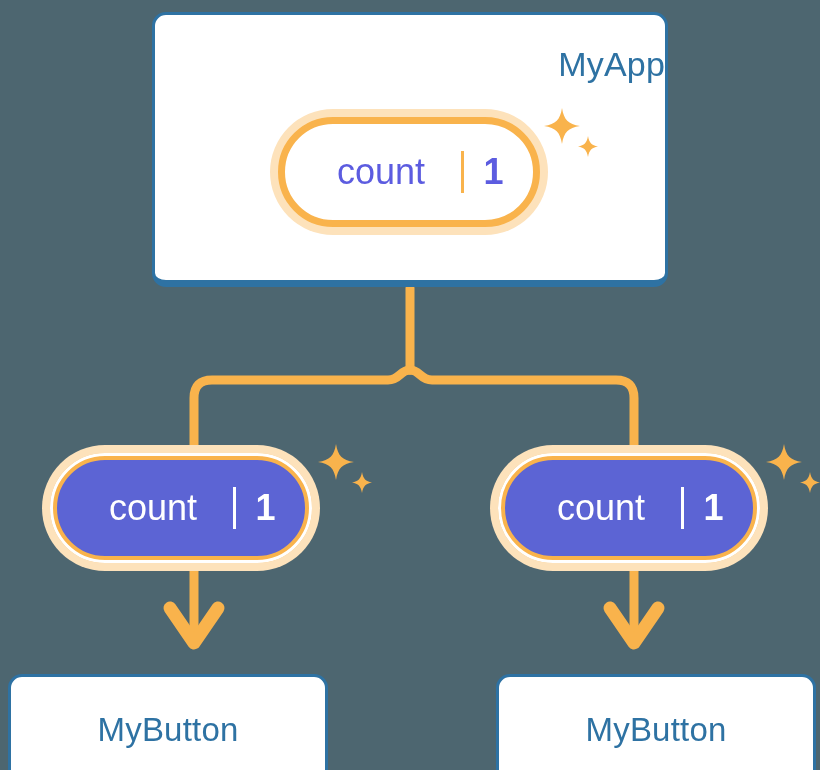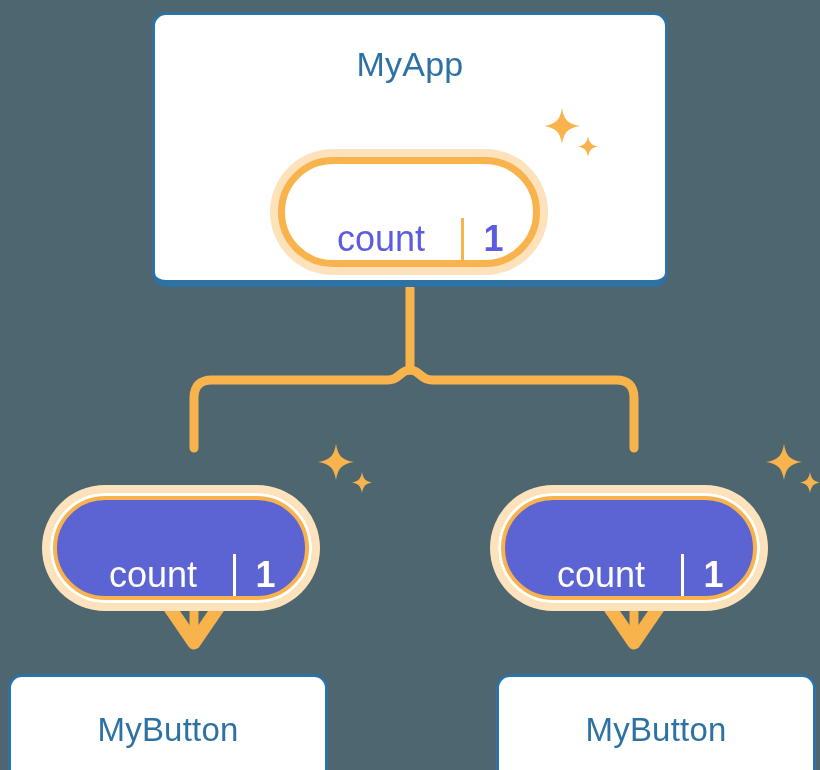--- a/index.html
+++ b/index.html
@@ -50,20 +50,21 @@
 
   
   #root-card {
     left: 152px;
     top: 12px;
     width: 516px;
     height: 275px;
   }
   #root-card .card-title {
     margin-top: 30px;
+    text-align: right;
   }
 
   
   .leaf-card {
     width: 320px;
     height: 115px;
     top: 650px;
     display: flex;
     align-items: center;
     justify-content: center;
@@ -71,26 +72,25 @@
   }
   #leaf-card-left  { left: 8px;   }
   #leaf-card-right { left: 496px; }
   .leaf-card .card-title { font-size: 33px; margin: 0; }
 
   
   .pill {
     position: absolute;
     box-sizing: border-box;
     display: flex;
-    align-items: flex-end;
+    align-items: center;
     border-radius: 999px;
     
     border: 7px solid #f9b34c;
     box-shadow: 0 0 0 8px #fde2bb;
-    margin-top: 40px;
   }
   .pill .seg {
     display: flex;
     align-items: center;
     justify-content: center;
     box-sizing: border-box;
   }
   .pill .seg-name {
     flex: 1 1 auto;
     padding: 0 12px 0 28px;

